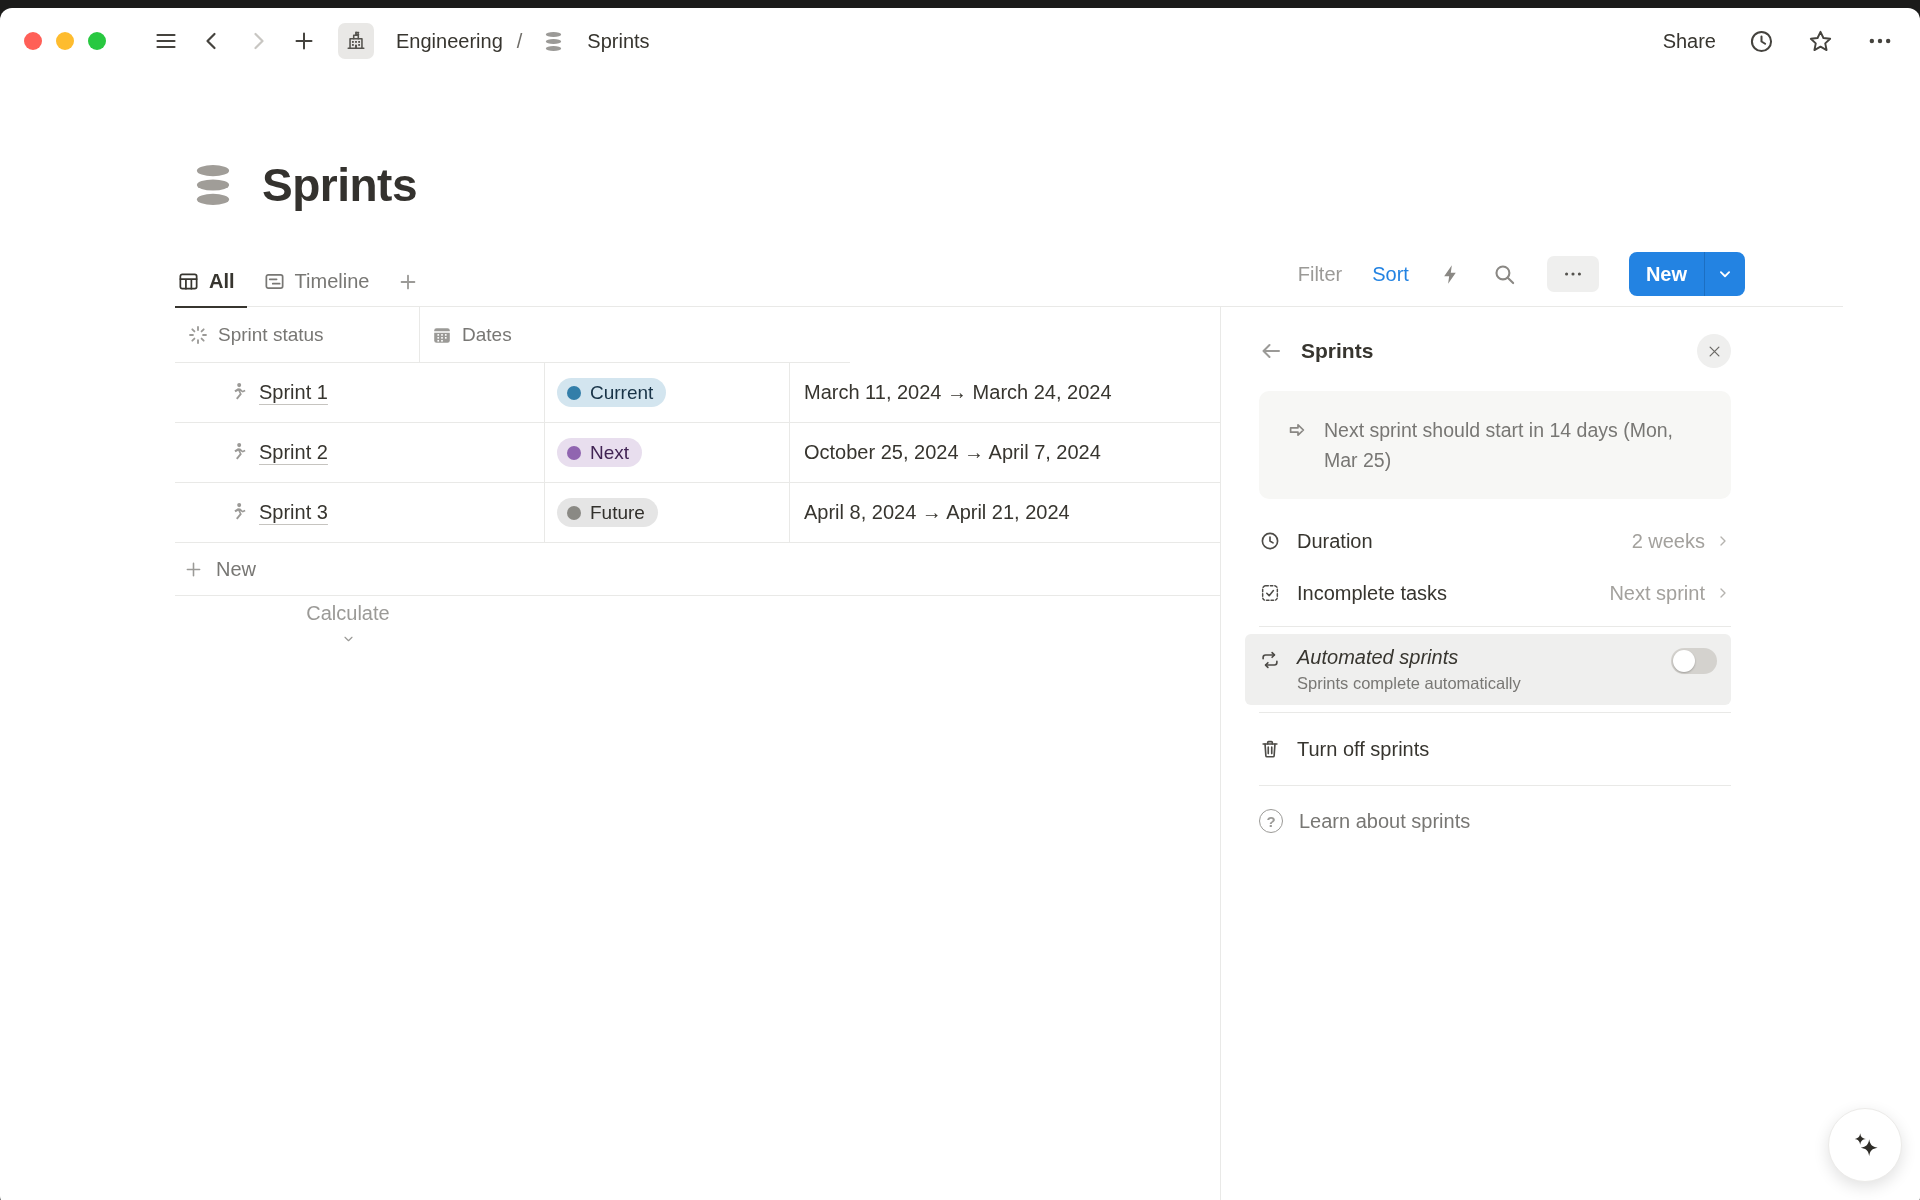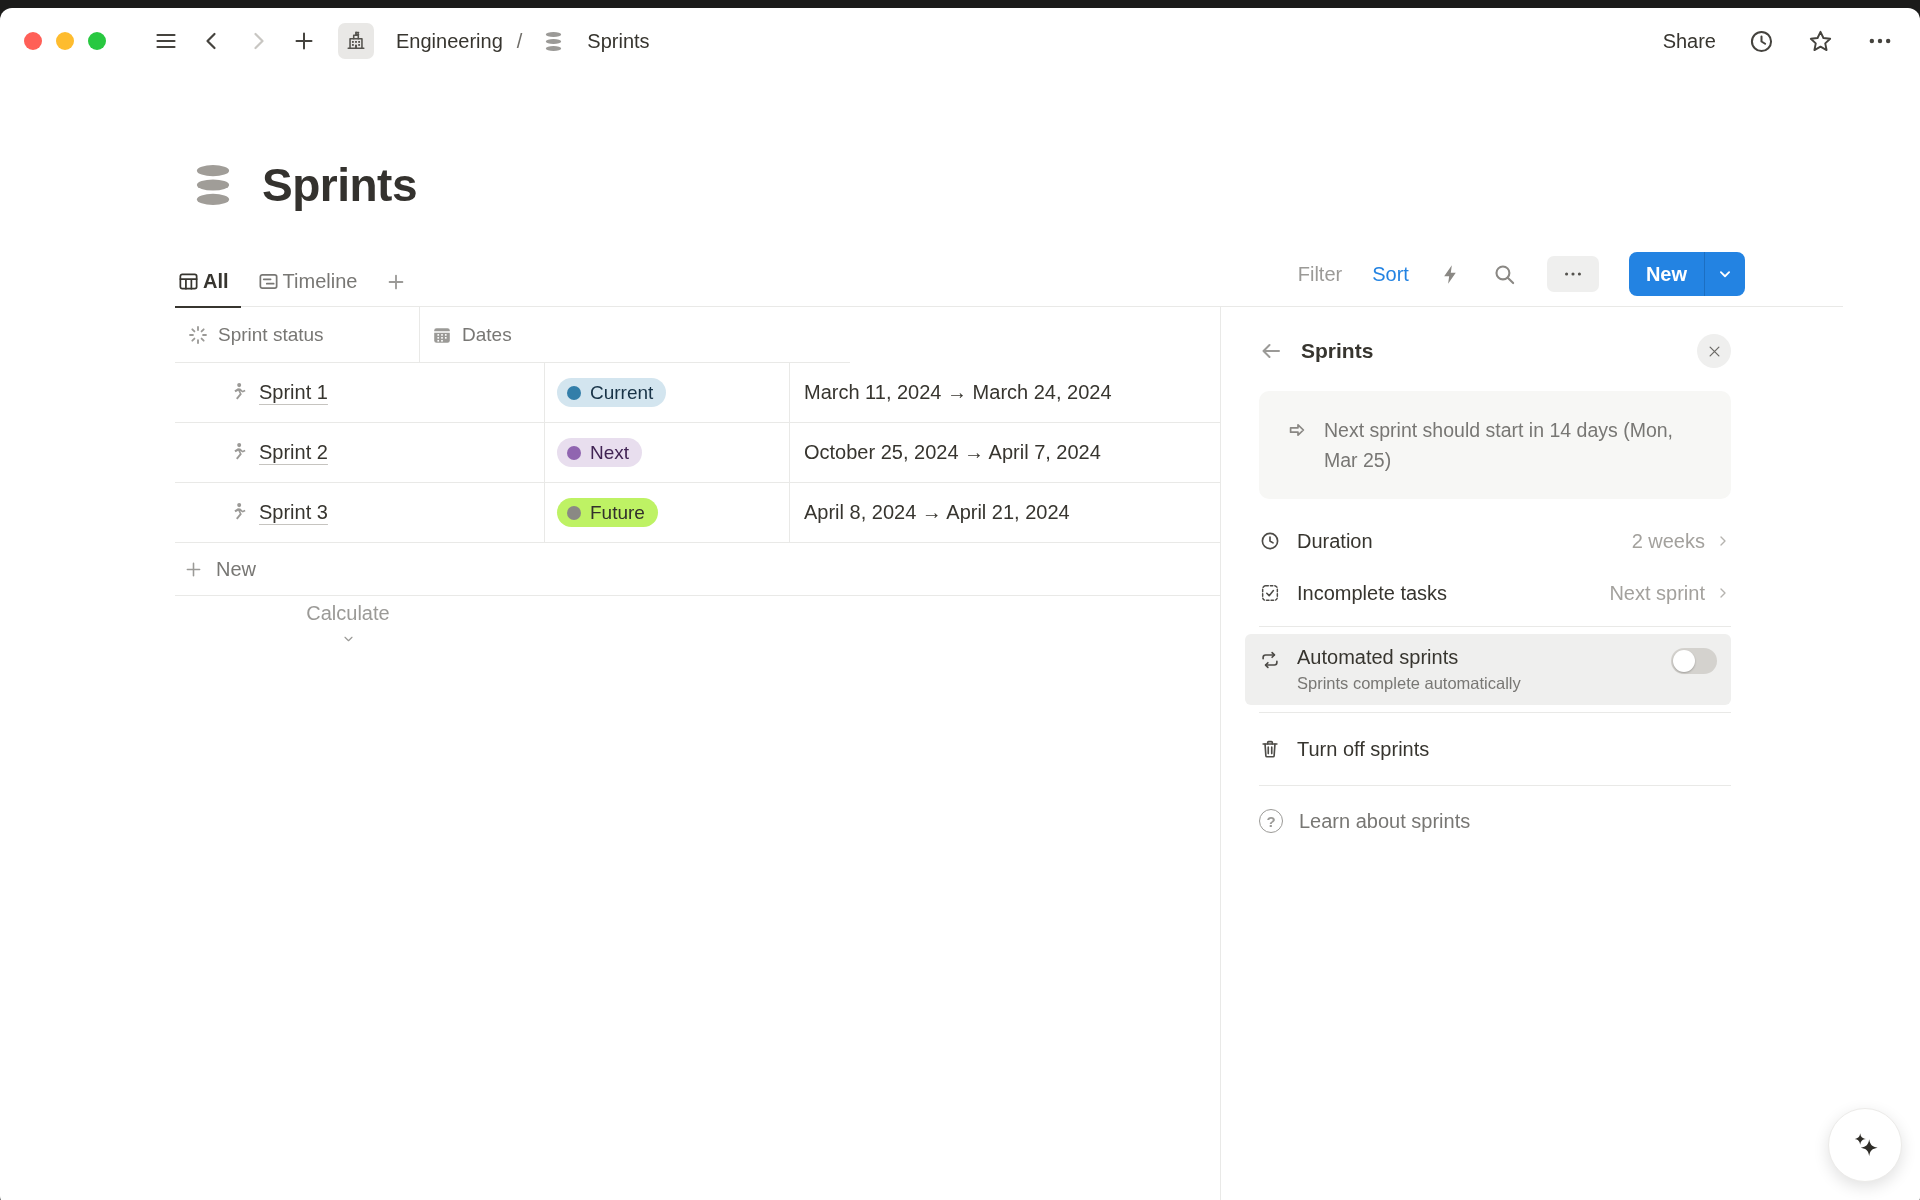--- a/index.html
+++ b/index.html
@@ -27,21 +27,21 @@
   .tb-right{margin-left:auto;display:flex;align-items:center;gap:32px;color:#45433E;}
   .share{font-size:20px;font-weight:500;color:#37352F;}
 
   
   .title-row{margin:82px 0 0 190px;display:flex;align-items:center;gap:26px;height:58px;}
   .title-ic{color:#A09D98;}
   h1.page-title{font-size:46px;font-weight:700;margin:0;letter-spacing:-0.5px;color:#34322E;}
 
   
   .tabbar{display:flex;align-items:flex-end;margin:44px 77px 0 175px;border-bottom:1px solid #E9E9E7;height:48px;}
-  .tab{display:flex;align-items:center;gap:3px;padding:0 12px 13px 2px;margin-right:14px;font-size:20px;color:#787774;border-bottom:2.5px solid transparent;margin-bottom:-1.5px;}
+  .tab{display:flex;align-items:center;gap:9px;padding:0 12px 13px 2px;margin-right:14px;font-size:20px;color:#787774;border-bottom:2.5px solid transparent;margin-bottom:-1.5px;}
   .tab.active{color:#37352F;font-weight:600;border-bottom-color:#37352F;}
   .tab .ic{width:23px;height:23px;}
   .addview{color:#9B9A97;padding-bottom:13px;margin-left:2px;}
   .toolbar{margin-left:auto;display:flex;align-items:center;gap:30px;padding-bottom:10px;margin-right:98px;}
   .tb-lab{font-size:20px;color:#9B9A97;}
   .tb-lab.blue{color:#2383E2;}
   .tool-ic{color:#8a8884;}
   .more-box{background:#EFEFEE;border-radius:7px;width:52px;height:36px;display:flex;align-items:center;justify-content:center;color:#55534E;}
   .btn-new{background:#2383E2;color:#fff;border-radius:8px;display:flex;align-items:stretch;height:44px;overflow:hidden;font-weight:600;font-size:20px;}
   .btn-new-main{display:flex;align-items:center;padding:0 17px;}
@@ -92,21 +92,21 @@
   .notice-text{width:370px;}
   .settings{margin-top:16px;}
   .srow{height:52px;display:flex;align-items:center;gap:16px;font-size:20px;}
   .srow .ic{width:22px;height:22px;color:#4D4B47;flex:none;}
   .s-label{color:#37352F;}
   .s-right{margin-left:auto;display:flex;align-items:center;gap:10px;color:#A3A19D;}
   .s-right .ic{width:16px;height:16px;color:#B5B3AF;stroke-width:2;}
   .pdiv{border-top:1px solid #E9E9E7;margin:7px 0;}
   .auto-row{background:#EFEFEE;border-radius:6px;margin-left:-14px;padding:12px 14px;display:flex;gap:16px;width:calc(100% + 14px);box-sizing:border-box;}
   .auto-row .ic{width:22px;height:22px;color:#4D4B47;flex:none;margin-top:3px;}
-  .auto-title{font-size:20px;color:#37352F;}
+  .auto-title{font-size:20px;color:#37352F;font-style:italic;}
   .auto-sub{font-size:16.5px;color:#787774;margin-top:5px;}
   .toggle{margin-left:auto;align-self:flex-start;margin-top:2px;width:46px;height:26px;border-radius:13px;background:#D4D2CE;position:relative;flex:none;}
   .knob{position:absolute;top:2px;left:2px;width:22px;height:22px;border-radius:50%;background:#fff;box-shadow:0 1px 2px rgba(0,0,0,0.25);}
   .turnoff{height:58px;display:flex;align-items:center;gap:16px;font-size:20px;color:#37352F;}
   .turnoff .ic{width:22px;height:22px;color:#4D4B47;}
   .learn{height:56px;display:flex;align-items:center;gap:16px;font-size:20px;color:#787774;}
   .q-icon{width:24px;height:24px;border-radius:50%;border:1.6px solid #9B9A97;color:#9B9A97;font-size:15px;display:flex;align-items:center;justify-content:center;box-sizing:border-box;font-weight:600;}
 
   
   .ai-fab{position:absolute;right:18px;bottom:26px;width:72px;height:72px;border-radius:50%;background:#fff;border:1px solid #ECEBE9;box-shadow:0 5px 16px rgba(0,0,0,0.12);display:flex;align-items:center;justify-content:center;color:#2F2D28;}
@@ -338,21 +338,21 @@
 
         <div class="tr">
           <div class="cell c1">
             <svg class="ic runner" viewBox="0 0 24 24">
                 <circle cx="14.8" cy="4.3" r="2.1" class="ic-fill"></circle>
                 <path d="M13.5 7.6l-3.7 2.2 1.2 2 2.8-1.7 1.6 3.2-3.9 4.7 1.6 1.2 4.4-5.4-1.7-3.3 2.7 1.5 2.9-1.4-.8-1.6-2.2 1.1-2.4-2.3z" class="ic-fill"></path>
               </svg>
             <span class="row-name">Sprint 3</span>
           </div>
           <div class="cell c2">
-            <span class="pill" style="background: #bef264; color: rgb(50, 48, 44);">
+            <span class="pill" style="background: #e5e5e5; color: rgb(50, 48, 44);">
                 <span class="dot" style="background: rgb(138, 137, 132);"></span>
                 <span>Future</span>
               </span>
           </div>
           <div class="cell c3">April 8, 2024 → April 21, 2024</div>
         </div>
 
         <div class="newrow">
           <svg class="ic" viewBox="0 0 24 24">
               <path d="M12 5v14M5 12h14"></path>

